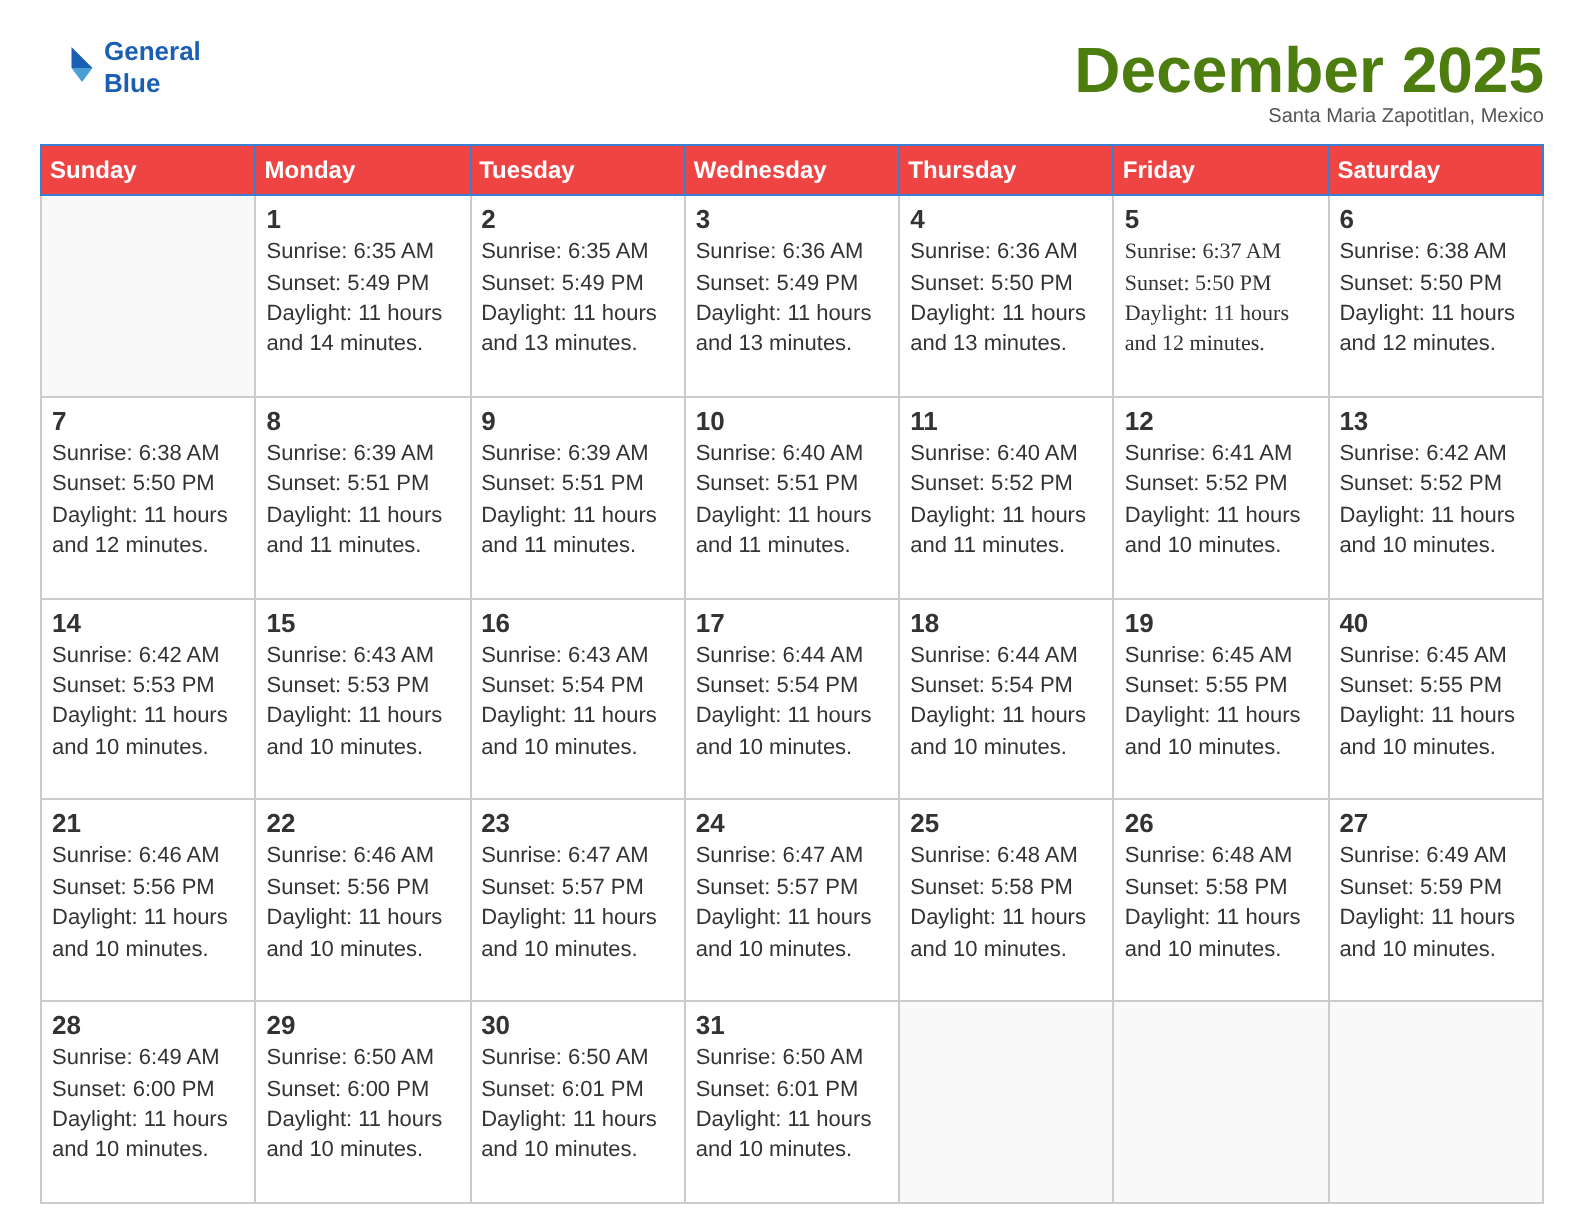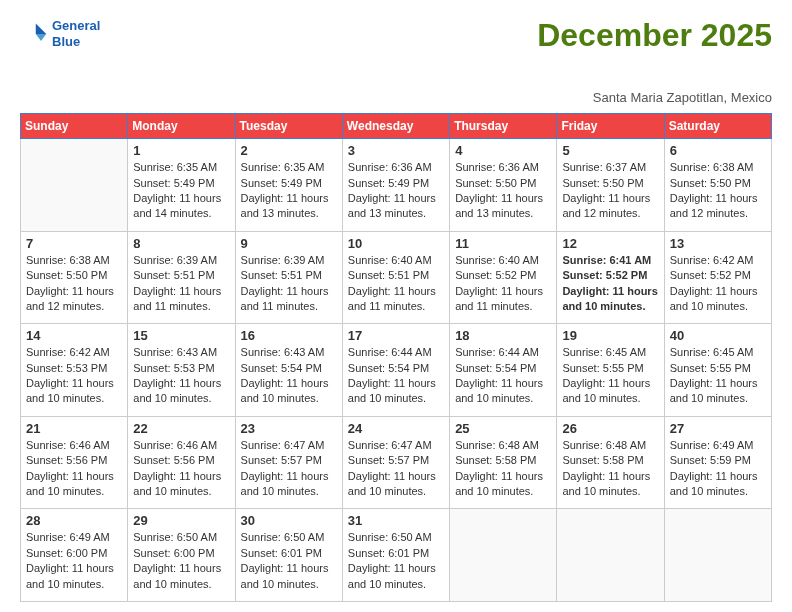--- a/index.html
+++ b/index.html
@@ -42,23 +42,22 @@
     .title-block {
       text-align: right;
     }
     .month-title {
       font-size: 32px;
       font-weight: bold;
       color: #4d7c0f;
       line-height: 1.1;
     }
     .subtitle {
-      font-size: 13px;
+      font-size: 10px;
       color: #555;
-      margin-top: 37px;
     }
     .calendar {
       flex: 1;
       border: 1px solid #ccc;
       border-collapse: collapse;
       width: 100%;
       table-layout: fixed;
     }
     .calendar th {
       background: #ef4444;
@@ -153,21 +152,21 @@
           </td>
           <td>
             <span class="day-number">4</span>
             <div class="day-info" style="white-space: pre-line;">Sunrise: 6:36 AM
 Sunset: 5:50 PM
 Daylight: 11 hours
 and 13 minutes.</div>
           </td>
           <td>
             <span class="day-number">5</span>
-            <div class="day-info" style="white-space: pre-line;">Sunrise: 6:37 AM
+            <div class="day-info" style="white-space: pre-line; font-family: Liberation Serif, serif;">Sunrise: 6:37 AM
 Sunset: 5:50 PM
 Daylight: 11 hours
 and 12 minutes.</div>
           </td>
           <td>
             <span class="day-number">6</span>
             <div class="day-info" style="white-space: pre-line;">Sunrise: 6:38 AM
 Sunset: 5:50 PM
 Daylight: 11 hours
 and 12 minutes.</div>
@@ -204,21 +203,21 @@
           </td>
           <td>
             <span class="day-number">11</span>
             <div class="day-info" style="white-space: pre-line;">Sunrise: 6:40 AM
 Sunset: 5:52 PM
 Daylight: 11 hours
 and 11 minutes.</div>
           </td>
           <td>
             <span class="day-number">12</span>
-            <div class="day-info" style="white-space: pre-line; font-weight: bold;">Sunrise: 6:41 AM
+            <div class="day-info" style="white-space: pre-line;">Sunrise: 6:41 AM
 Sunset: 5:52 PM
 Daylight: 11 hours
 and 10 minutes.</div>
           </td>
           <td>
             <span class="day-number">13</span>
             <div class="day-info" style="white-space: pre-line;">Sunrise: 6:42 AM
 Sunset: 5:52 PM
 Daylight: 11 hours
 and 10 minutes.</div>

